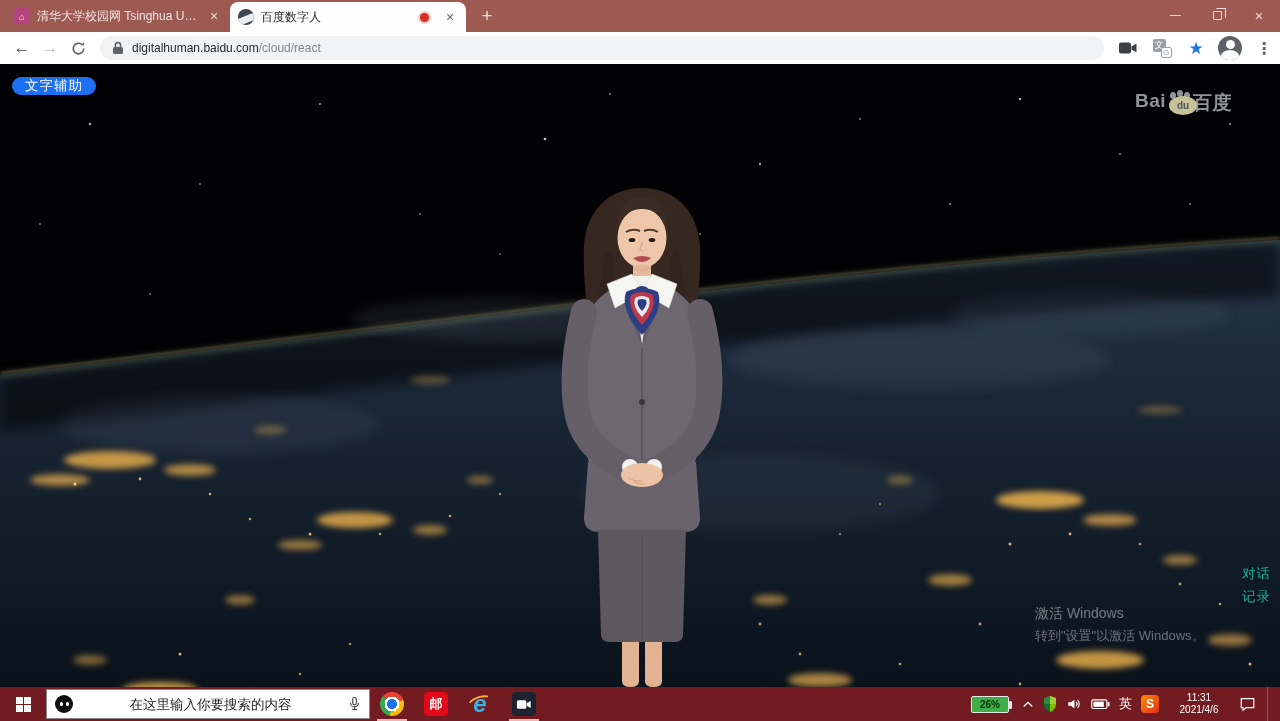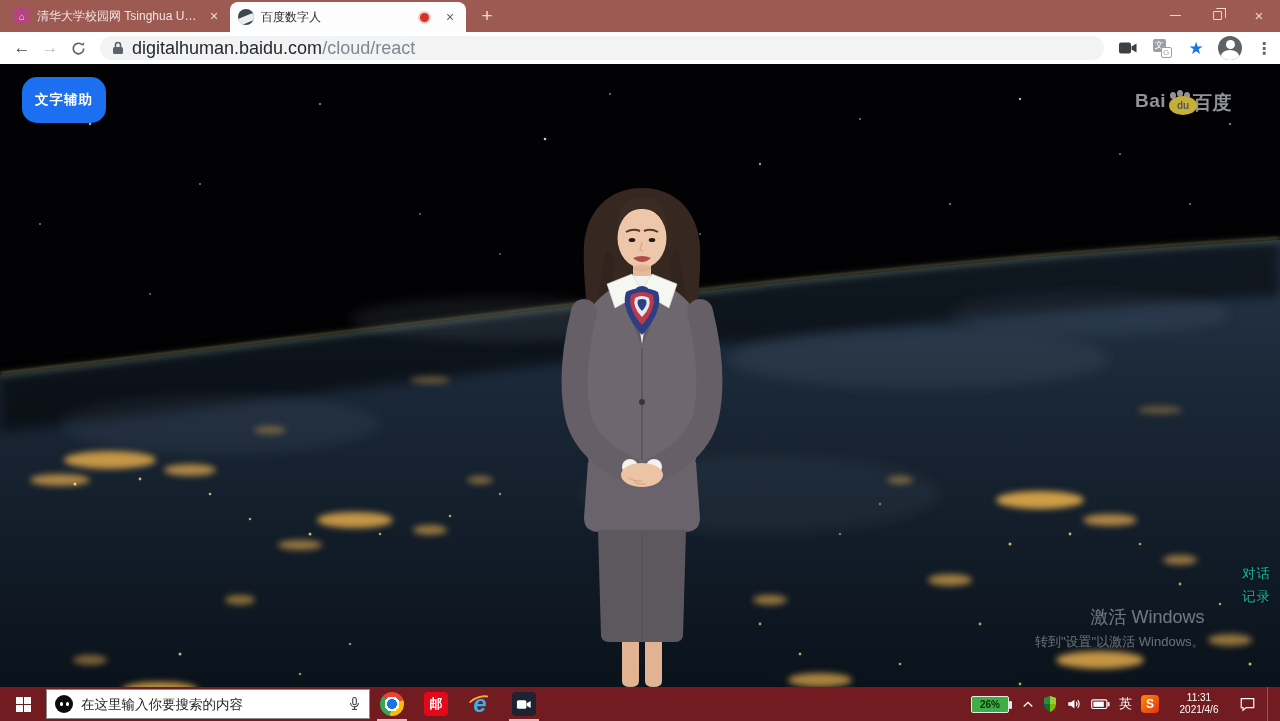--- a/index.html
+++ b/index.html
@@ -36,71 +36,71 @@
 
   
   .toolbar { position:absolute; top:32px; left:0; width:1280px; height:32px; background:#fff;
     display:flex; align-items:center; }
   .navbtn { width:28px; height:28px; display:flex; align-items:center; justify-content:center;
     font-size:17px; border-radius:50%; cursor:pointer; }
   .nav-back { color:#474b4f; margin-left:8px; }
   .nav-fwd { color:#bcc0c4; }
   .omnibox { display:flex; align-items:center; height:24px; background:#f1f3f4; border-radius:12px;
     margin-left:8px; width:1004px; padding:0 12px; cursor:text; }
-  .url { font-size:18px; margin-left:8px; white-space:nowrap; }
+  .url { font-size:12px; margin-left:8px; white-space:nowrap; }
   .url .host { color:#27292c; }
   .url .path { color:#83878c; }
   .tbicons { display:flex; align-items:center; gap:10px; margin-left:12px; }
   .tbicon { width:24px; height:24px; display:flex; align-items:center; justify-content:center; cursor:pointer; }
   .star { color:#1a73e8; font-size:17px; }
   .kebab { color:#5f6368; font-size:16px; font-weight:bold; letter-spacing:0; }
   .avatar { width:24px; height:24px; border-radius:50%; background:#5f6368; position:relative; overflow:hidden; }
   .avatar::before { content:""; position:absolute; left:7.5px; top:4px; width:9px; height:9px; border-radius:50%; background:#fff; }
   .avatar::after { content:""; position:absolute; left:3px; top:14px; width:18px; height:12px; border-radius:50% 50% 0 0; background:#fff; }
   .gt-outer { position:relative; width:19px; height:19px; }
   .gt-back { position:absolute; left:0; top:0; width:13px; height:13px; background:#9aa0a6; border-radius:2px;
     color:#fff; font-size:9px; display:flex; align-items:center; justify-content:center; }
   .gt-front { position:absolute; right:0; bottom:0; width:11px; height:11px; background:#fff; border:1px solid #9aa0a6;
     border-radius:2px; color:#9aa0a6; font-size:8px; display:flex; align-items:center; justify-content:center; }
 
   
   .content { position:absolute; top:64px; left:0; width:1280px; height:623px; background:#000; overflow:hidden; }
   .content svg.scene { position:absolute; left:0; top:0; }
   .person { position:absolute; left:512px; top:120px; width:262px; height:503px; }
-  .assist-btn { position:absolute; left:22px; top:13px; background:#1d6ff2; color:#fff; font-size:13.5px;
-    padding:14px 13px; border-radius:15px; letter-spacing:1px; cursor:pointer;font-weight:bold; }
+  .assist-btn { position:absolute; left:12px; top:13px; background:#1d6ff2; color:#fff; font-size:13.5px;
+    padding:0 13px; border-radius:15px; letter-spacing:1px; cursor:pointer; }
   .baidu-logo { position:absolute; right:48px; top:26px; display:flex; align-items:flex-start; opacity:.78; }
   .bd-txt { color:#b9bdc4; font-weight:bold; font-size:19px; letter-spacing:.5px; }
   .bd-paw { position:relative; width:25px; height:25px; margin:0 1px; }
-  .bd-paw .pad { position:absolute; left:2px; top:6px; width:28px; height:19px; border-radius:50%; background:#fde047;
+  .bd-paw .pad { position:absolute; left:2px; top:6px; width:28px; height:19px; border-radius:50%; background:#fef9c3;
     color:#6a6f77; font-size:10px; font-weight:bold; display:flex; align-items:center; justify-content:center; }
   .bd-paw .toe { position:absolute; width:6px; height:7px; border-radius:50%; background:#b9bdc4; }
   .mic-pill { position:absolute; left:641px; top:522px; transform:translateX(-50%); width:242px; height:40px;
     border:2px solid rgba(255,255,255,.95); border-radius:22px; background:rgba(8,12,20,.5);
     box-shadow:0 0 11px rgba(255,255,255,.8), inset 0 0 9px rgba(255,255,255,.15);
     display:flex; align-items:center; justify-content:center; gap:10px; cursor:pointer; }
   .mic-pill span { color:#fff; font-size:15px; letter-spacing:2px; }
   .side-label { position:absolute; right:9px; color:#14b8a6; font-size:13.5px; letter-spacing:1px;
     text-shadow:0 1px 2px rgba(0,0,0,.8); cursor:pointer; }
   .side-dialog { top:501px; }
   .side-record { top:524px; }
   .watermark { position:absolute; left:1035px; top:541px; pointer-events:none; }
-  .wm1 { color:rgba(255,255,255,.42); font-size:18px;text-align:right; }
+  .wm1 { color:rgba(255,255,255,.42); font-size:14px; }
   .wm2 { color:rgba(255,255,255,.38); font-size:13px; margin-top:4px; }
 
   
   .taskbar { position:absolute; left:0; top:687px; width:1280px; height:34px; background:#721c21;
     display:flex; align-items:center; }
   .startbtn { width:46px; height:34px; display:flex; align-items:center; justify-content:center; cursor:pointer; }
   .winlogo { width:15px; height:15px; display:grid; grid-template-columns:7px 7px; grid-template-rows:7px 7px; gap:1px; }
   .winlogo i { background:#fdfdfd; }
   .tb-search { position:relative; width:324px; height:30px; background:#fff; display:flex; align-items:center;
     padding:0 8px; gap:8px; border:1px solid #8a8a8a; }
   .tb-search input { border:none; outline:none; flex:1; font-size:13.5px; background:transparent;
-    font-family:"Liberation Sans","DejaVu Sans",sans-serif; }
+    font-family:"Liberation Sans","DejaVu Sans",sans-serif;text-align:center; }
   .tb-search input::placeholder { color:#1f1f1f; opacity:1; }
   .cortana { width:18px; height:18px; border-radius:50%; background:#0c0c0c; position:relative; flex:0 0 18px; }
   .cortana::before, .cortana::after { content:""; position:absolute; top:7px; width:3px; height:4px; border-radius:2px; background:#fff; }
   .cortana::before { left:4.5px; } .cortana::after { right:4.5px; }
   .taskicon { width:44px; height:34px; display:flex; align-items:center; justify-content:center; position:relative; cursor:pointer; }
   .taskicon .open-ind { position:absolute; bottom:0; left:7px; width:30px; height:2px; background:#eab9b5; }
   .chrome-ic { width:24px; height:24px; border-radius:50%;
     background:
       radial-gradient(circle at center, #1a73e8 0 5px, #fff 5px 7.5px, rgba(0,0,0,0) 7.5px),
       conic-gradient(from -50deg, #ea4335 0 120deg, #fbbc05 0 240deg, #34a853 0 360deg); }

